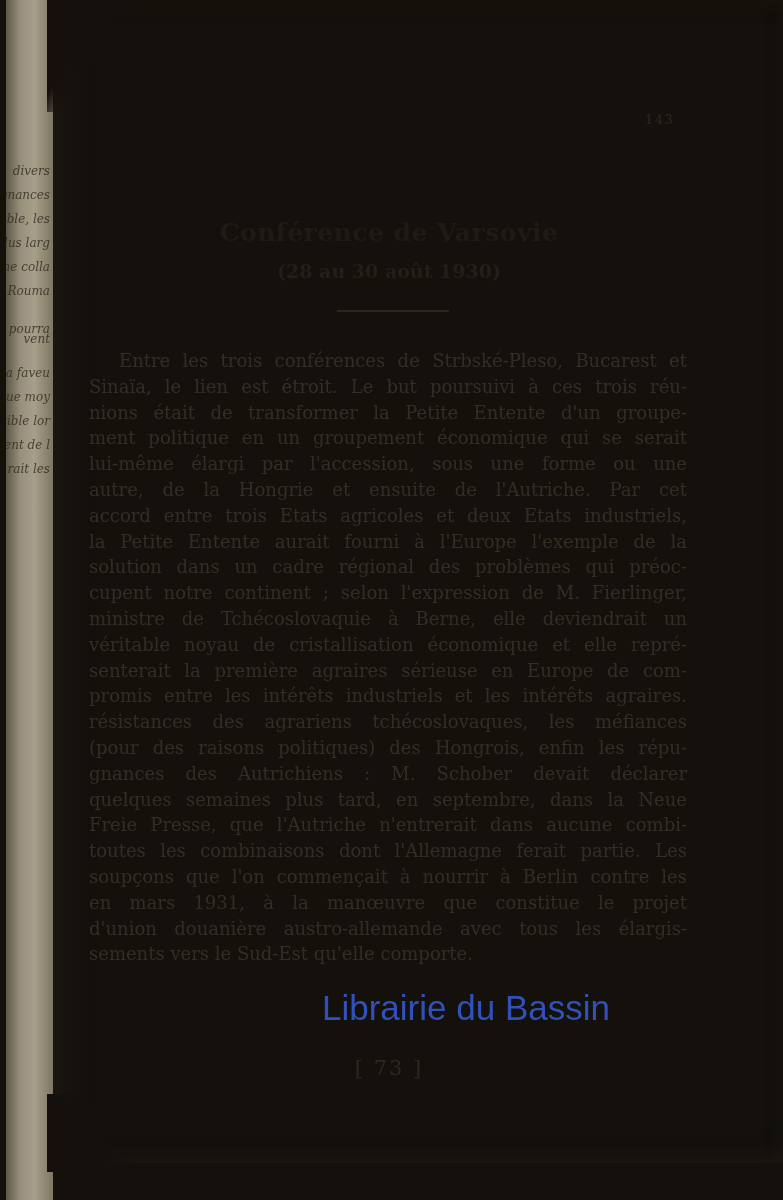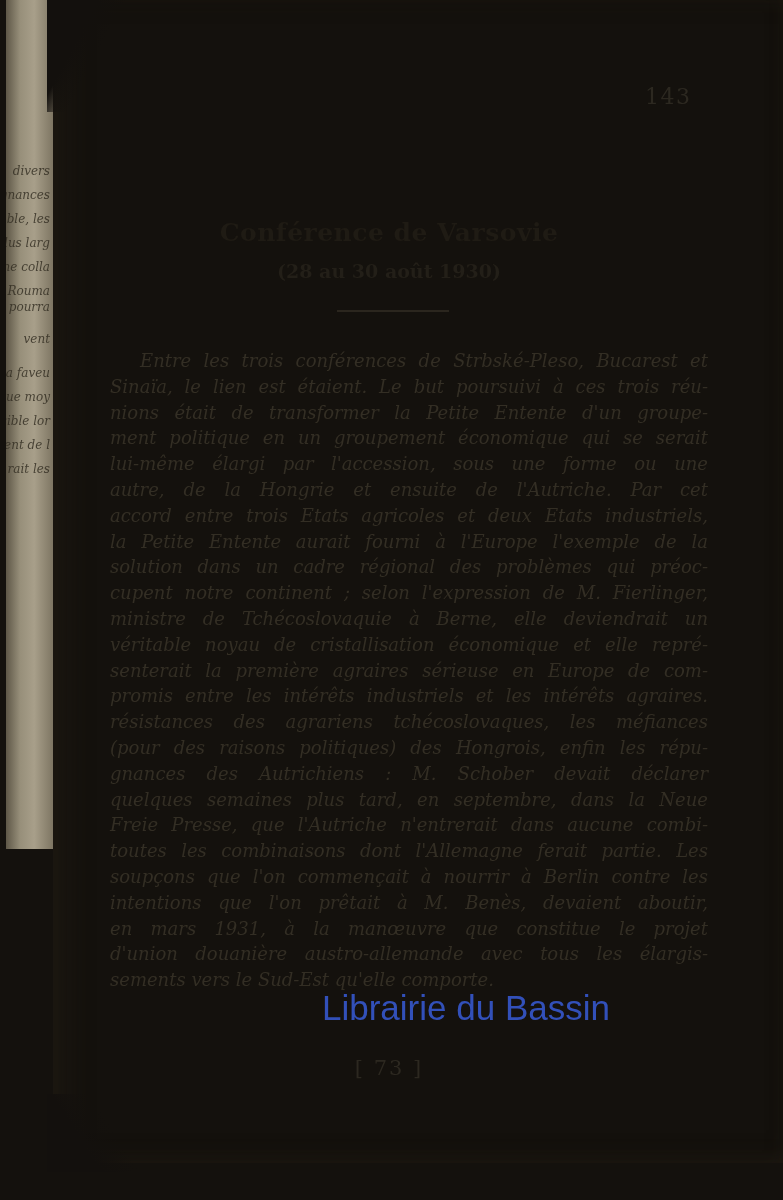--- a/index.html
+++ b/index.html
@@ -3,21 +3,21 @@
 <meta charset="utf-8">
 <style>
   * { margin:0; padding:0; box-sizing:border-box; }
   html,body { width:783px; height:1200px; }
   body { background:#0e0c09; font-family:"DejaVu Serif", serif; overflow:hidden; }
 
   .photo { position:absolute; inset:0; width:783px; height:1200px;
            background:#14110d; overflow:hidden; }
 
   
-  .facing-edge { position:absolute; left:6px; top:0; width:47px; height:849px;
+  .facing-edge { position:absolute; left:6px; top:0; width:47px; height:1200px;
     background:linear-gradient(90deg,#5e5747 0%, #978f7a 30%, #a89f8a 60%, #7e7663 100%);
     overflow:hidden; }
   .fragment { position:absolute; right:3px; white-space:nowrap;
     font:italic 12px/14px "DejaVu Serif", serif; color:rgba(48,42,31,.8); }
 
   
   .page { position:absolute; left:53px; top:0; width:730px; height:1163px;
     background:
       radial-gradient(115% 85% at 46% 42%, rgba(255,255,255,0.10), rgba(0,0,0,0) 62%),
       repeating-linear-gradient(180deg, rgba(110,100,80,0.05) 0 3px, rgba(0,0,0,0) 3px 9px),
@@ -27,32 +27,32 @@
     box-shadow: inset 20px 0 30px -12px rgba(40,34,24,0.55),
                 inset -8px 0 22px -14px rgba(40,34,24,0.35),
                 inset 0 -16px 26px -14px rgba(40,34,24,0.45);
   }
 
   .corner-tl { position:absolute; left:47px; top:0; width:82px; height:112px;
     background:linear-gradient(118deg, #13100d 0 36%, rgba(19,16,13,0) 56%); }
   .corner-bl { position:absolute; left:47px; bottom:28px; width:130px; height:78px;
     background:linear-gradient(58deg, #13100d 0 30%, rgba(19,16,13,0) 52%); }
 
-  .pageno { position:absolute; top:84px; left:592px; font-size:22px;
+  .pageno { position:absolute; top:112px; left:592px; font-size:13px;
     letter-spacing:1.5px; color:#2c2820; }
 
   .title { position:absolute; top:218px; left:0; width:672px; text-align:center;
     font-weight:bold; font-size:25px; color:#1f1b14; letter-spacing:.5px; }
   .subtitle { position:absolute; top:260px; left:0; width:672px; text-align:center;
     font-weight:bold; font-size:19px; color:#231f18; }
   .rule { position:absolute; top:310px; left:284px; width:112px; height:2px;
     background:#2b261e; }
 
-  .body { position:absolute; top:348px; left:57px; width:598px;
-    font-style:italic; font-size:18px; line-height:25.8px; color:#332e24; }
+  .body { position:absolute; top:348px; left:36px; width:598px;
+    font-size:18px; line-height:25.8px; color:#332e24; }
   .body .line { text-align:justify; text-align-last:justify; white-space:normal; }
   .body .line:first-child { text-indent:30px; }
   .body .line:last-child { text-align-last:left; }
 
   .folio { position:absolute; top:1056px; left:0; width:672px; text-align:center;
     font-size:21px; color:#2c2820; letter-spacing:2px; }
 
   .watermark { position:absolute; left:322px; top:988px; z-index:5;
     font-family:"Liberation Sans", sans-serif; font-size:35px; font-weight:400;
     color:#3556c8; opacity:.92; white-space:nowrap; letter-spacing:0; }
@@ -62,62 +62,61 @@
 
 <div class="photo">
 
   <div class="facing-edge">
       <span class="fragment" style="top: 164px;">divers</span>
       <span class="fragment" style="top: 188px;">à gnances</span>
       <span class="fragment" style="top: 212px;">ble, les</span>
       <span class="fragment" style="top: 236px;">plus larg</span>
       <span class="fragment" style="top: 260px;">une colla</span>
       <span class="fragment" style="top: 284px;">Rouma</span>
-      <span class="fragment" style="top: 300px;">pourra</span>
+      <span class="fragment" style="top: 322px;">pourra</span>
       <span class="fragment" style="top: 332px;">vent</span>
       <span class="fragment" style="top: 366px;">la faveu</span>
       <span class="fragment" style="top: 390px;">que moy</span>
       <span class="fragment" style="top: 414px;">sible lor</span>
       <span class="fragment" style="top: 438px;">ent de l</span>
       <span class="fragment" style="top: 462px;">rait les</span>
     </div>
 
   <div class="page">
 
     <div class="pageno">143</div>
 
     <div class="title">Conférence de Varsovie</div>
 
     <div class="subtitle">(28 au 30 août 1930)</div>
 
     <div class="rule"></div>
 
     <div class="body">
         <div class="line">Entre les trois conférences de Strbské-Pleso, Bucarest et</div>
-        <div class="line">Sinaïa, le lien est étaient. Le but poursuivi à ces trois réu-</div>
+        <div class="line">Sinaïa, le lien est étroit. Le but poursuivi à ces trois réu-</div>
         <div class="line">nions était de transformer la Petite Entente d'un groupe-</div>
         <div class="line">ment politique en un groupement économique qui se serait</div>
         <div class="line">lui-même élargi par l'accession, sous une forme ou une</div>
         <div class="line">autre, de la Hongrie et ensuite de l'Autriche. Par cet</div>
         <div class="line">accord entre trois Etats agricoles et deux Etats industriels,</div>
         <div class="line">la Petite Entente aurait fourni à l'Europe l'exemple de la</div>
         <div class="line">solution dans un cadre régional des problèmes qui préoc-</div>
         <div class="line">cupent notre continent ; selon l'expression de M. Fierlinger,</div>
         <div class="line">ministre de Tchécoslovaquie à Berne, elle deviendrait un</div>
         <div class="line">véritable noyau de cristallisation économique et elle repré-</div>
         <div class="line">senterait la première agraires sérieuse en Europe de com-</div>
         <div class="line">promis entre les intérêts industriels et les intérêts agraires.</div>
         <div class="line">résistances des agrariens tchécoslovaques, les méfiances</div>
         <div class="line">(pour des raisons politiques) des Hongrois, enfin les répu-</div>
         <div class="line">gnances des Autrichiens : M. Schober devait déclarer</div>
         <div class="line">quelques semaines plus tard, en septembre, dans la Neue</div>
         <div class="line">Freie Presse, que l'Autriche n'entrerait dans aucune combi-</div>
         <div class="line">toutes les combinaisons dont l'Allemagne ferait partie. Les</div>
         <div class="line">soupçons que l'on commençait à nourrir à Berlin contre les</div>
-        <div class="line">intentions que l'on prêtait à M. Benès, devaient aboutir,</div>
         <div class="line">en mars 1931, à la manœuvre que constitue le projet</div>
         <div class="line">d'union douanière austro-allemande avec tous les élargis-</div>
         <div class="line">sements vers le Sud-Est qu'elle comporte.</div>
       </div>
 
     <div class="folio">[ 73 ]</div>
 
   </div>
 
   <div class="corner-tl"></div>

